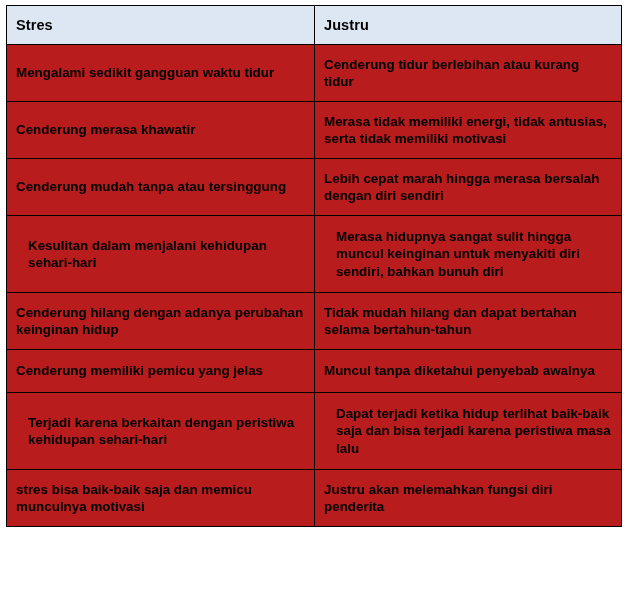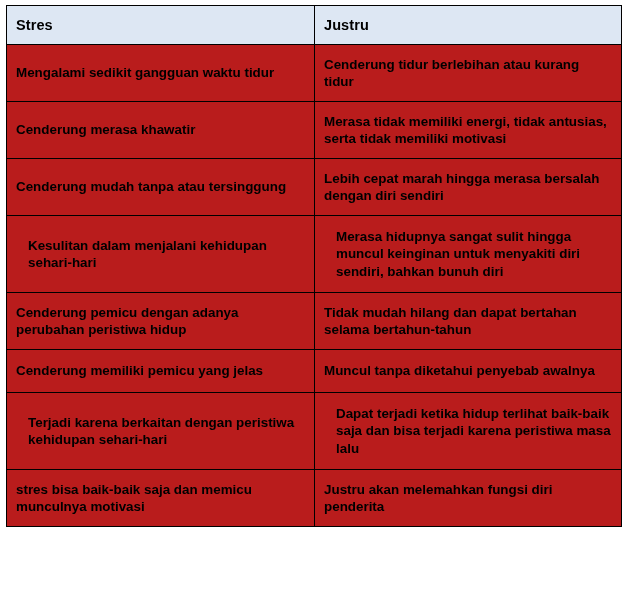--- a/index.html
+++ b/index.html
@@ -91,21 +91,21 @@
         </tr>
         <tr class="r-tall">
           <td>Cenderung mudah tanpa atau tersinggung</td>
           <td>Lebih cepat marah hingga merasa bersalah dengan diri sendiri</td>
         </tr>
         <tr class="r-xtall">
           <td>Kesulitan dalam menjalani kehidupan sehari-hari</td>
           <td>Merasa hidupnya sangat sulit hingga muncul keinginan untuk menyakiti diri sendiri, bahkan bunuh diri</td>
         </tr>
         <tr class="r-tall">
-          <td>Cenderung pemicu dengan adanya perubahan peristiwa hidup</td>
+          <td>Cenderung hilang dengan adanya perubahan keinginan hidup</td>
           <td>Tidak mudah hilang dan dapat bertahan selama bertahun-tahun</td>
         </tr>
         <tr class="r-short">
           <td>Cenderung memiliki pemicu yang jelas</td>
           <td>Muncul tanpa diketahui penyebab awalnya</td>
         </tr>
         <tr class="r-xtall">
           <td>Terjadi karena berkaitan dengan peristiwa kehidupan sehari-hari</td>
           <td>Dapat terjadi ketika hidup terlihat baik-baik saja dan bisa terjadi karena peristiwa masa lalu</td>
         </tr>

